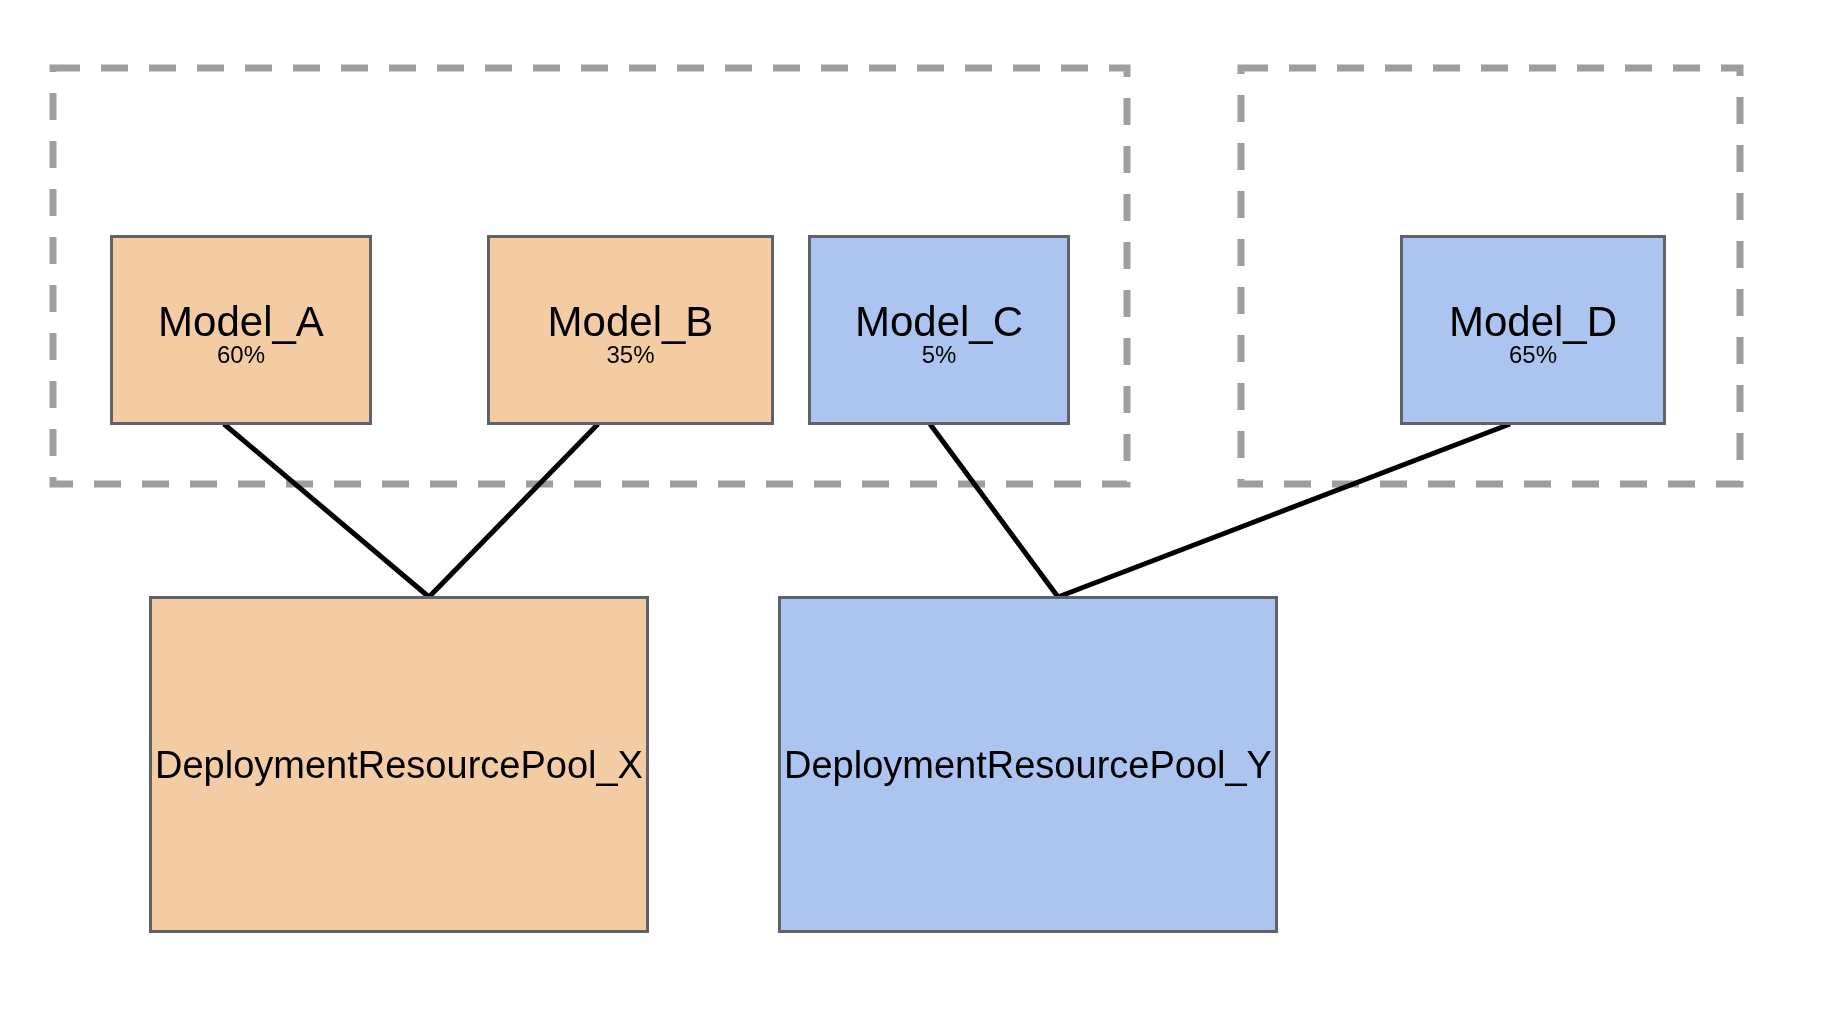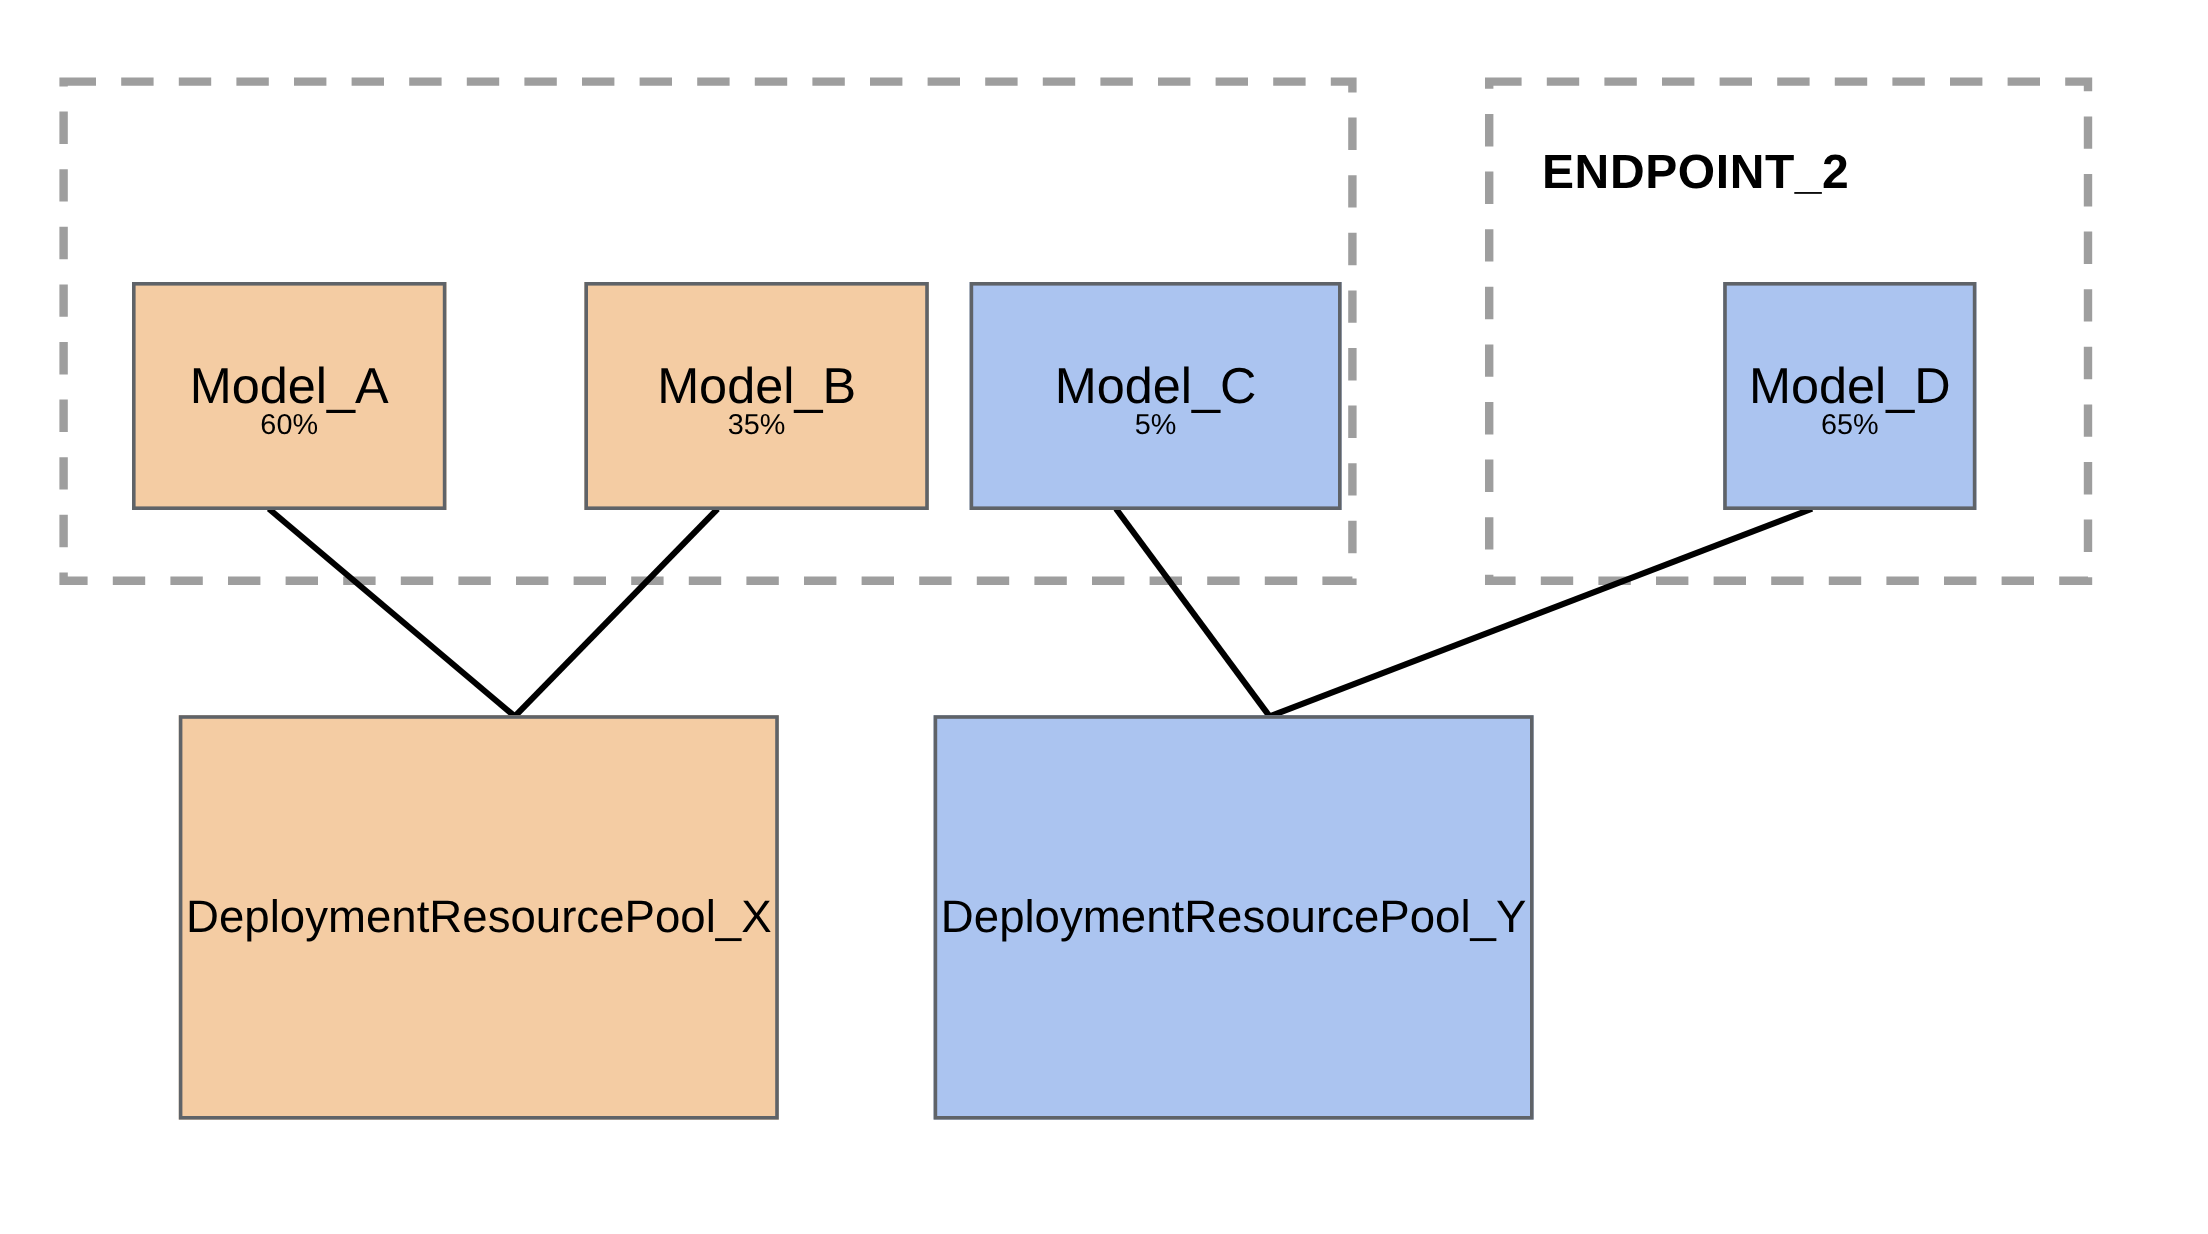--- a/index.html
+++ b/index.html
@@ -92,38 +92,37 @@
     <rect class="endpoint-border" x="53" y="68" width="1074" height="416"></rect>
     <rect class="endpoint-border" x="1241" y="68" width="499" height="416"></rect>
 
     <line class="connector" x1="224" y1="424" x2="429" y2="597"></line>
     <line class="connector" x1="598" y1="424" x2="429" y2="597"></line>
     <line class="connector" x1="930" y1="424" x2="1058" y2="597"></line>
     <line class="connector" x1="1510" y1="424" x2="1058" y2="597"></line>
   </svg>
 
 
-  <div class="ep-title" style="left:1285px; top:124px">ENDPOINT_2</div>
 
   <div class="model-box orange" style="left:110px; width:262px">
     <div class="model-name">Model_A</div>
     <div class="traffic">60%</div>
   </div>
 
   <div class="model-box orange" style="left:487px; width:287px">
     <div class="model-name">Model_B</div>
     <div class="traffic">35%</div>
   </div>
 
-  <div class="model-box blue" style="left:808px; width:310px">
+  <div class="model-box blue" style="left:808px; width:262px">
     <div class="model-name">Model_C</div>
     <div class="traffic">5%</div>
   </div>
 
-  <div class="model-box blue" style="left:1436px; width:211px">
+  <div class="model-box blue" style="left:1400px; width:266px">
     <div class="model-name">Model_D</div>
     <div class="traffic">65%</div>
   </div>
 
   <div class="pool-box orange" style="left:149px">
     <div class="pool-name">DeploymentResourcePool_X</div>
   </div>
 
   <div class="pool-box blue" style="left:778px">
     <div class="pool-name">DeploymentResourcePool_Y</div>

